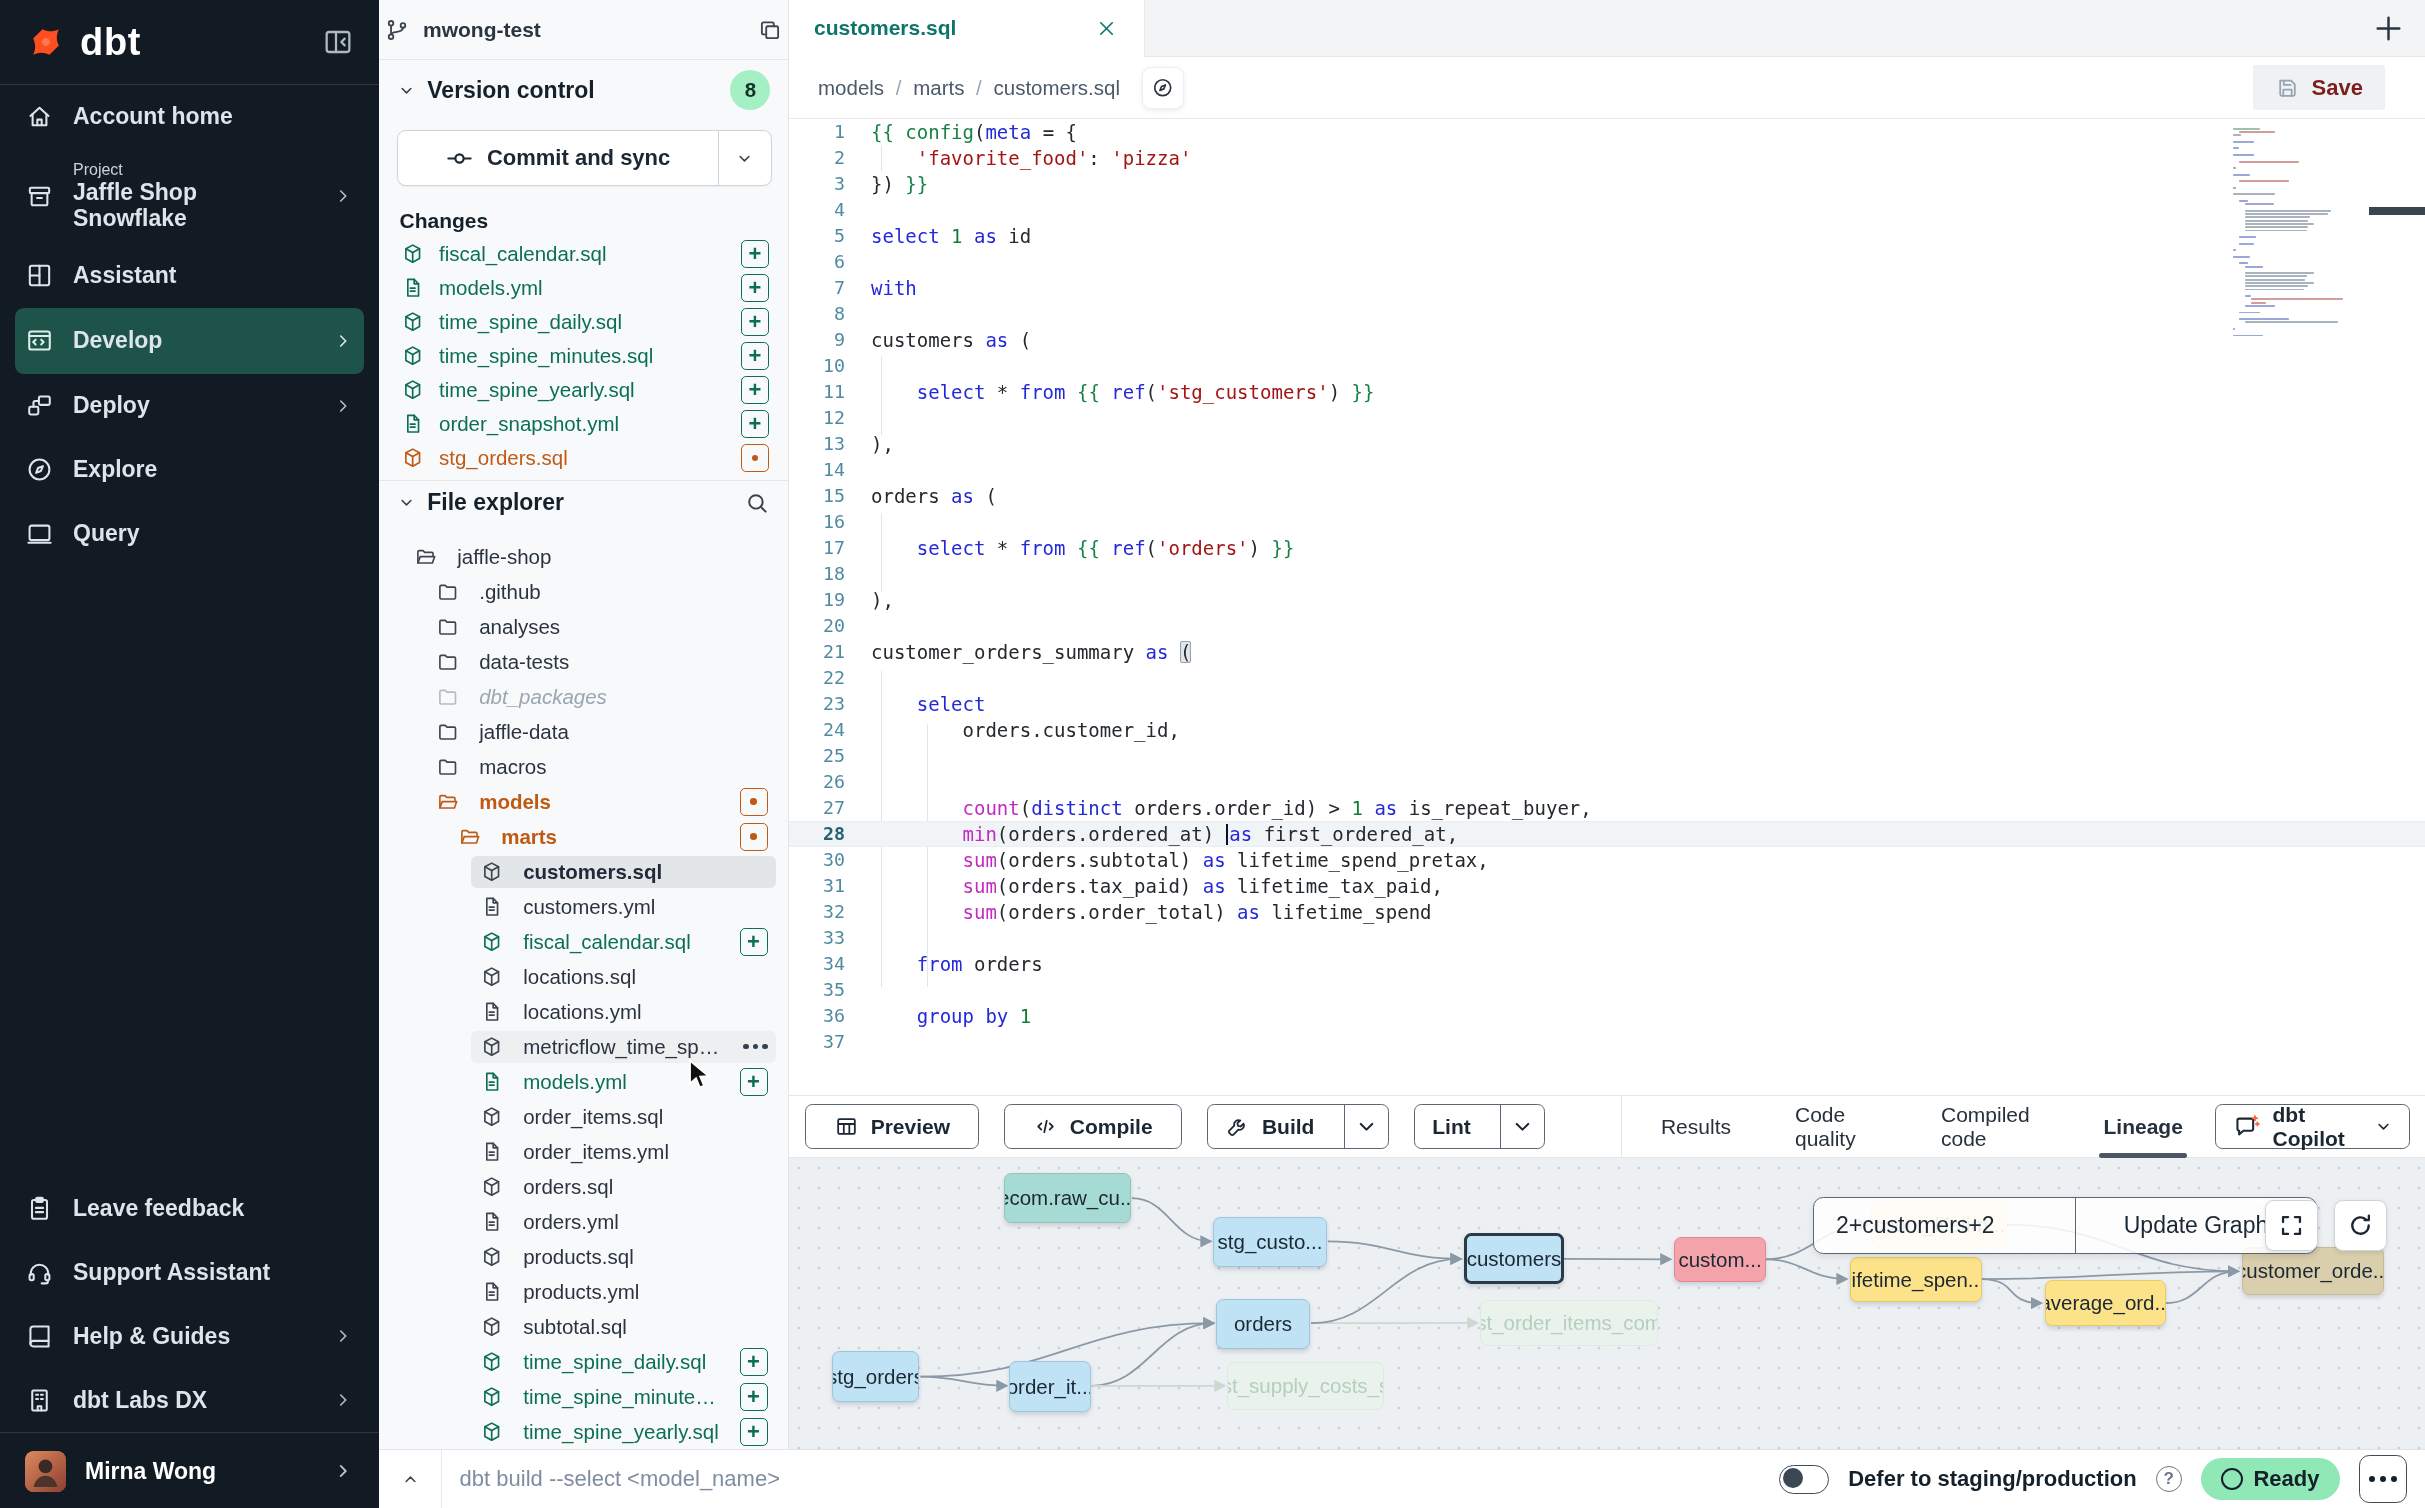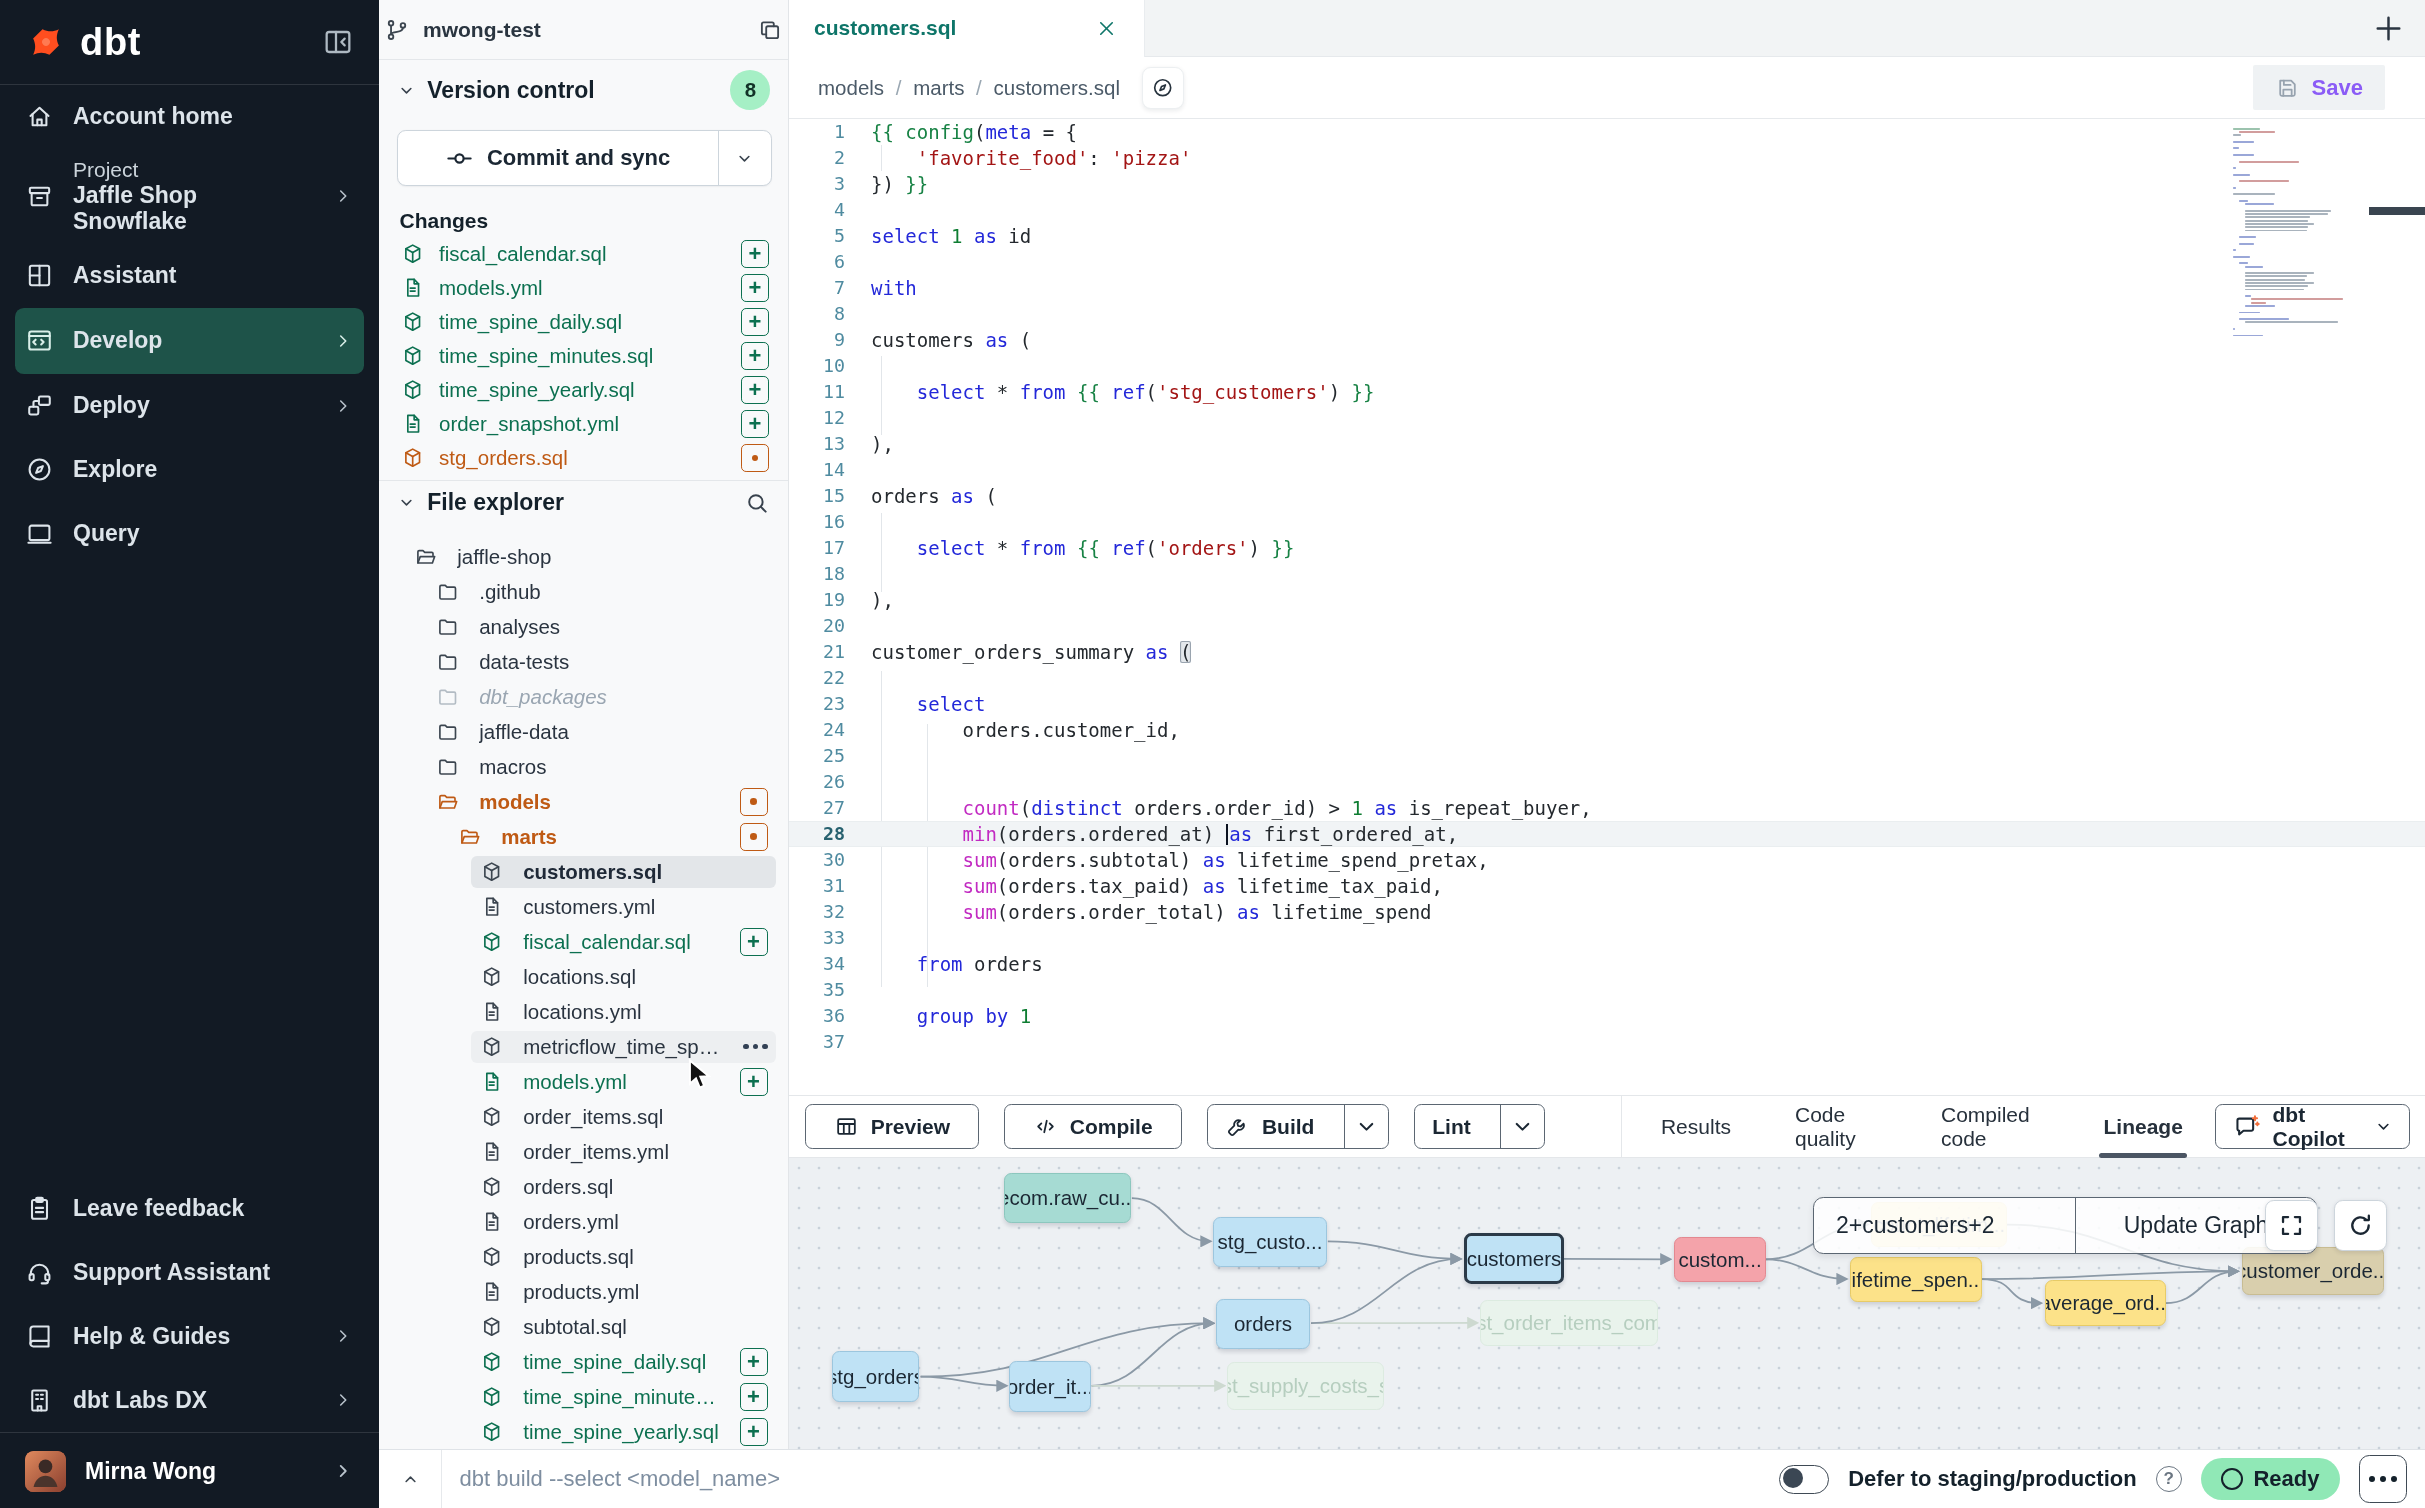--- a/index.html
+++ b/index.html
@@ -12,21 +12,21 @@
   .ic.xs{width:19px;height:19px}
 
   
   .sidebar{position:absolute;left:0;top:0;width:379px;height:1509px;background:#121a24;color:#dde4ea}
   .sb-logo{display:flex;align-items:center;height:84px;padding:0 25px;gap:13px}
   .sb-logo .word{font-size:38px;font-weight:700;color:#fff;letter-spacing:0.7px}
   .sb-collapse{margin-left:auto;color:#aeb9c2}
   .sb-div{height:0.7px;background:rgba(255,255,255,.12)}
   .nav-row{display:flex;align-items:center;height:64px;padding:0 25px;gap:19px;color:#dde4ea;cursor:pointer}
   .nav-row .nav-lbl{font-size:23px;font-weight:600;line-height:1.15}
-  .nav-row .nav-sub-top{font-size:21px;font-weight:400;color:#cbd4db}
+  .nav-row .nav-sub-top{font-size:16px;font-weight:400;color:#cbd4db}
   .nav-row .nav-sub-name{font-size:23px;font-weight:700}
   .nav-row.two{height:95px}
   .nav-row .chev{margin-left:auto;width:22px;height:22px;color:#b9c3cc}
   .nav-row.active{background:#1e5349;border-radius:8.8px;margin:0 14.6px;padding:0 10.3px 0 10.3px;height:66px}
   .nav-row.active .ic{color:#d9efe9}
   .sb-bottom{position:absolute;left:0;bottom:0;width:100%}
   .sb-user{display:flex;align-items:center;height:76px;padding:0 25px;gap:19px}
   .sb-user .uname{font-size:23px;font-weight:700;color:#fff}
   .avatar{width:41px;height:41px;border-radius:8.8px;overflow:hidden;flex:none}
 
@@ -77,21 +77,21 @@
   .tab{width:356px;background:#fff;display:flex;align-items:center;padding:0 25px;gap:14.6px;border-right:0.7px solid #e9ecef;
        font-size:21px;font-weight:600;color:#0e7569;margin-bottom:-0.7px}
   .tab .close{margin-left:auto;width:25px;height:25px;color:#0e7569}
   .newtab{position:absolute;right:19px;top:10.3px;width:37px;height:37px;color:#2a3440}
   .crumbs{position:absolute;left:0;top:57px;width:100%;height:62px;background:#fff;border-bottom:0.7px solid #e6e9ec;
           display:flex;align-items:center;padding:0 29px;gap:11.7px;font-size:20.5px;color:#4b5a68}
   .crumb-sep{color:#9aa7b2}
   .compass-btn{width:42px;height:42px;border:0.7px solid #eceff1;border-radius:8.8px;display:flex;align-items:center;justify-content:center;
                color:#26323d;box-shadow:0 1.5px 4.4px rgba(16,24,40,.08);margin-left:10.3px;background:#fff}
   .save-btn{position:absolute;right:41px;top:8px;height:45px;padding:0 22px;border-radius:2px;background:#eff2f4;
-            display:flex;align-items:center;gap:11.7px;font-size:22px;font-weight:600;color:#8b5cf6}
+            display:flex;align-items:center;gap:11.7px;font-size:22px;font-weight:600;color:#7f1d1d}
   .save-btn .ic{color:#97a3af;width:25px;height:25px}
 
   .editor{position:absolute;left:0;top:119px;width:100%;height:976px;background:#fff;overflow:hidden;
           font-family:"DejaVu Sans Mono","Liberation Mono",monospace}
   .guide{position:absolute;width:1.1px;background:#e2e6ea}
   .cl{display:flex;height:26px;line-height:26px;position:relative}
   .cl.act{background:#f1f4f6;box-shadow:inset 0 0.7px 0 #e7ebee, inset 0 -0.7px 0 #e7ebee}
   .ln{width:82px;flex:none;text-align:right;padding-right:26px;color:#4f8ba0;font-size:18.3px}
   .cl.act .ln{color:#27616f;font-weight:700}
   .ct{white-space:pre;font-size:19px;color:#24292e}

